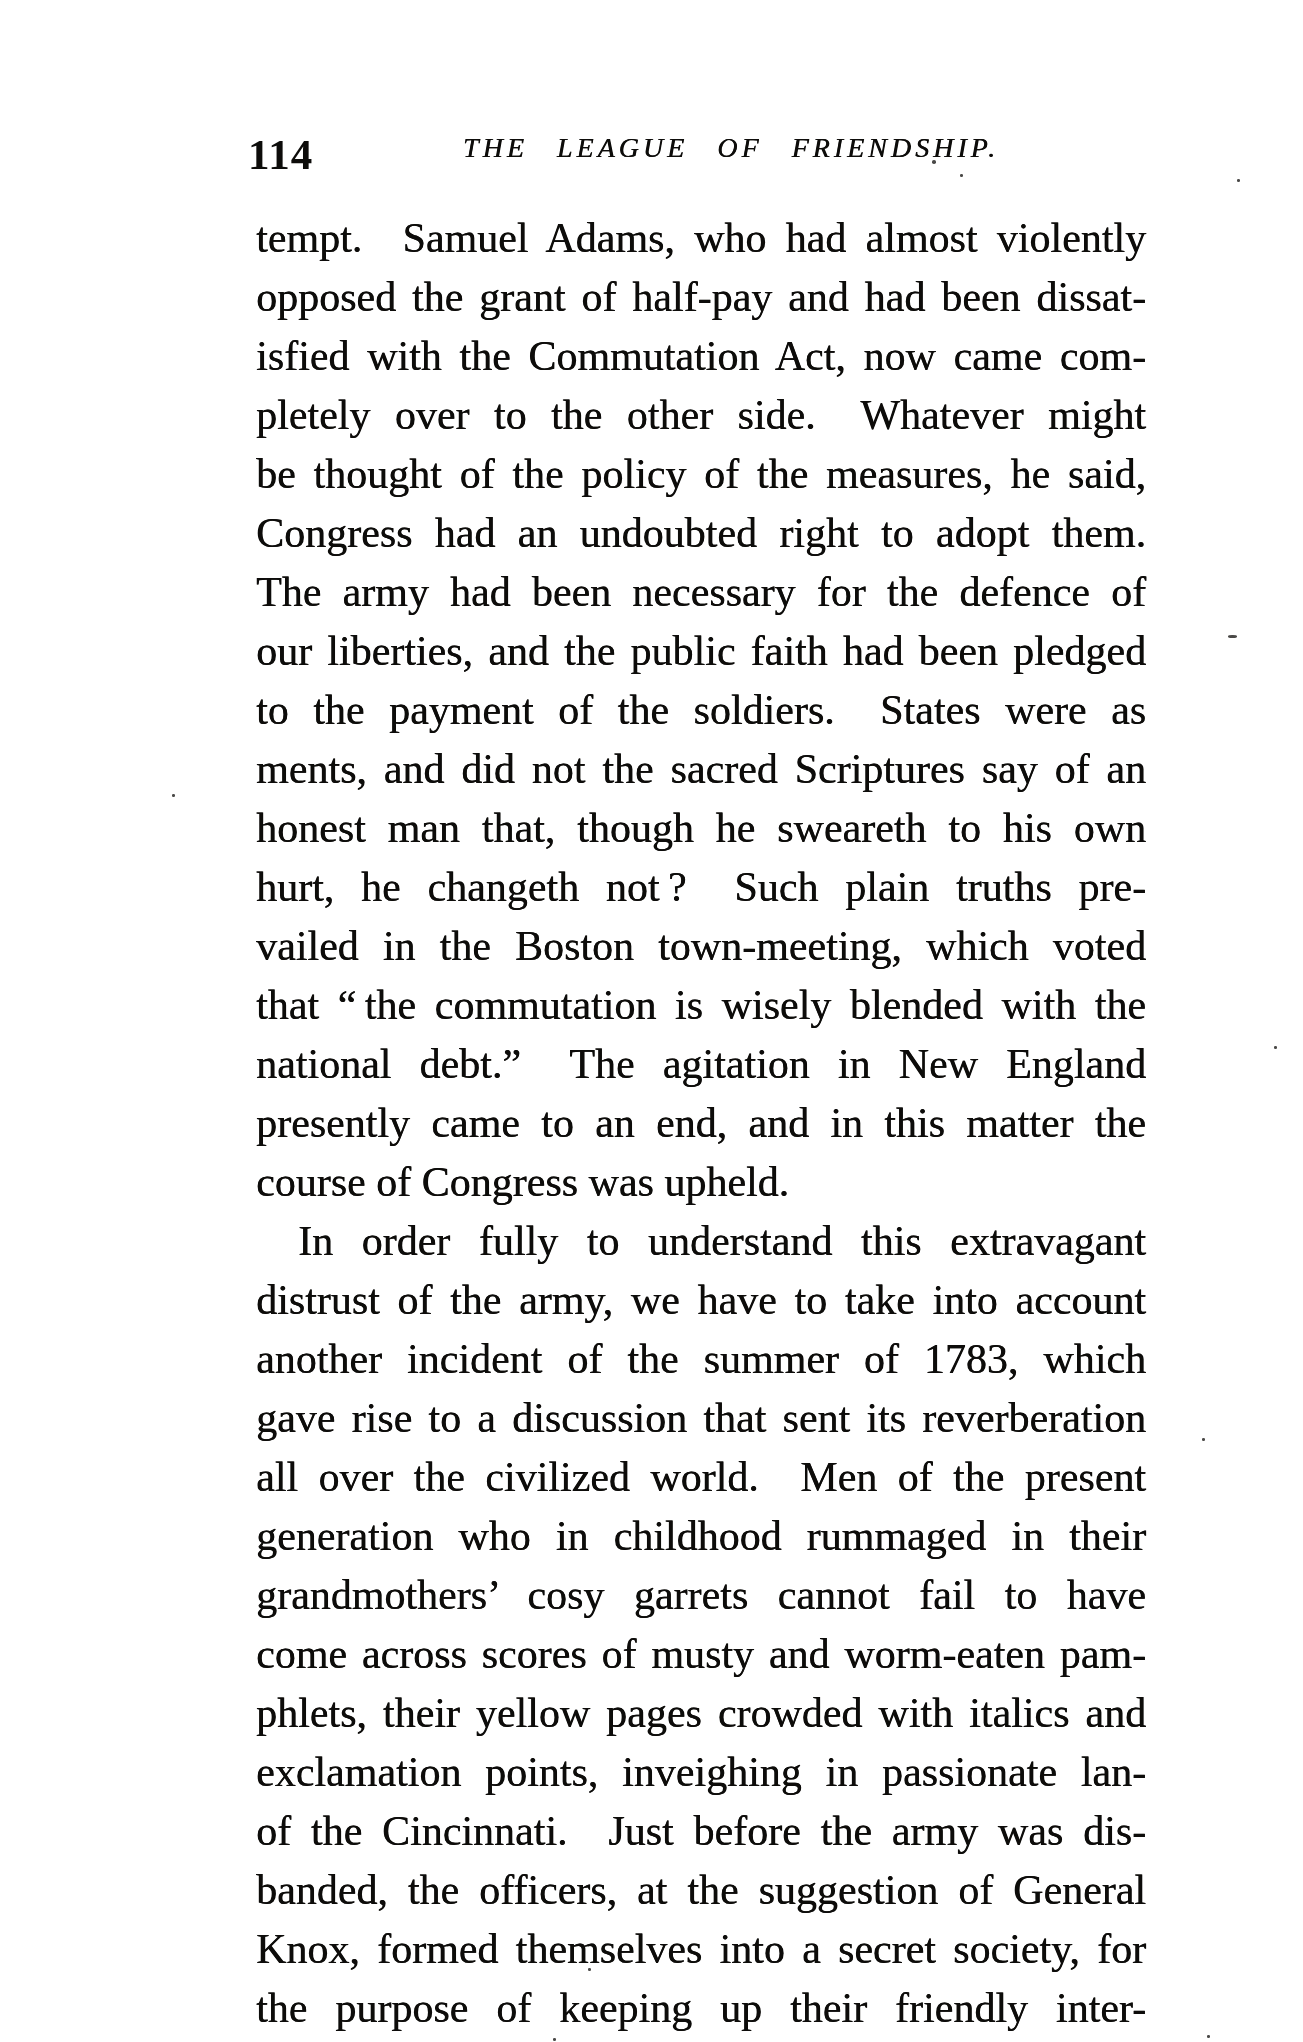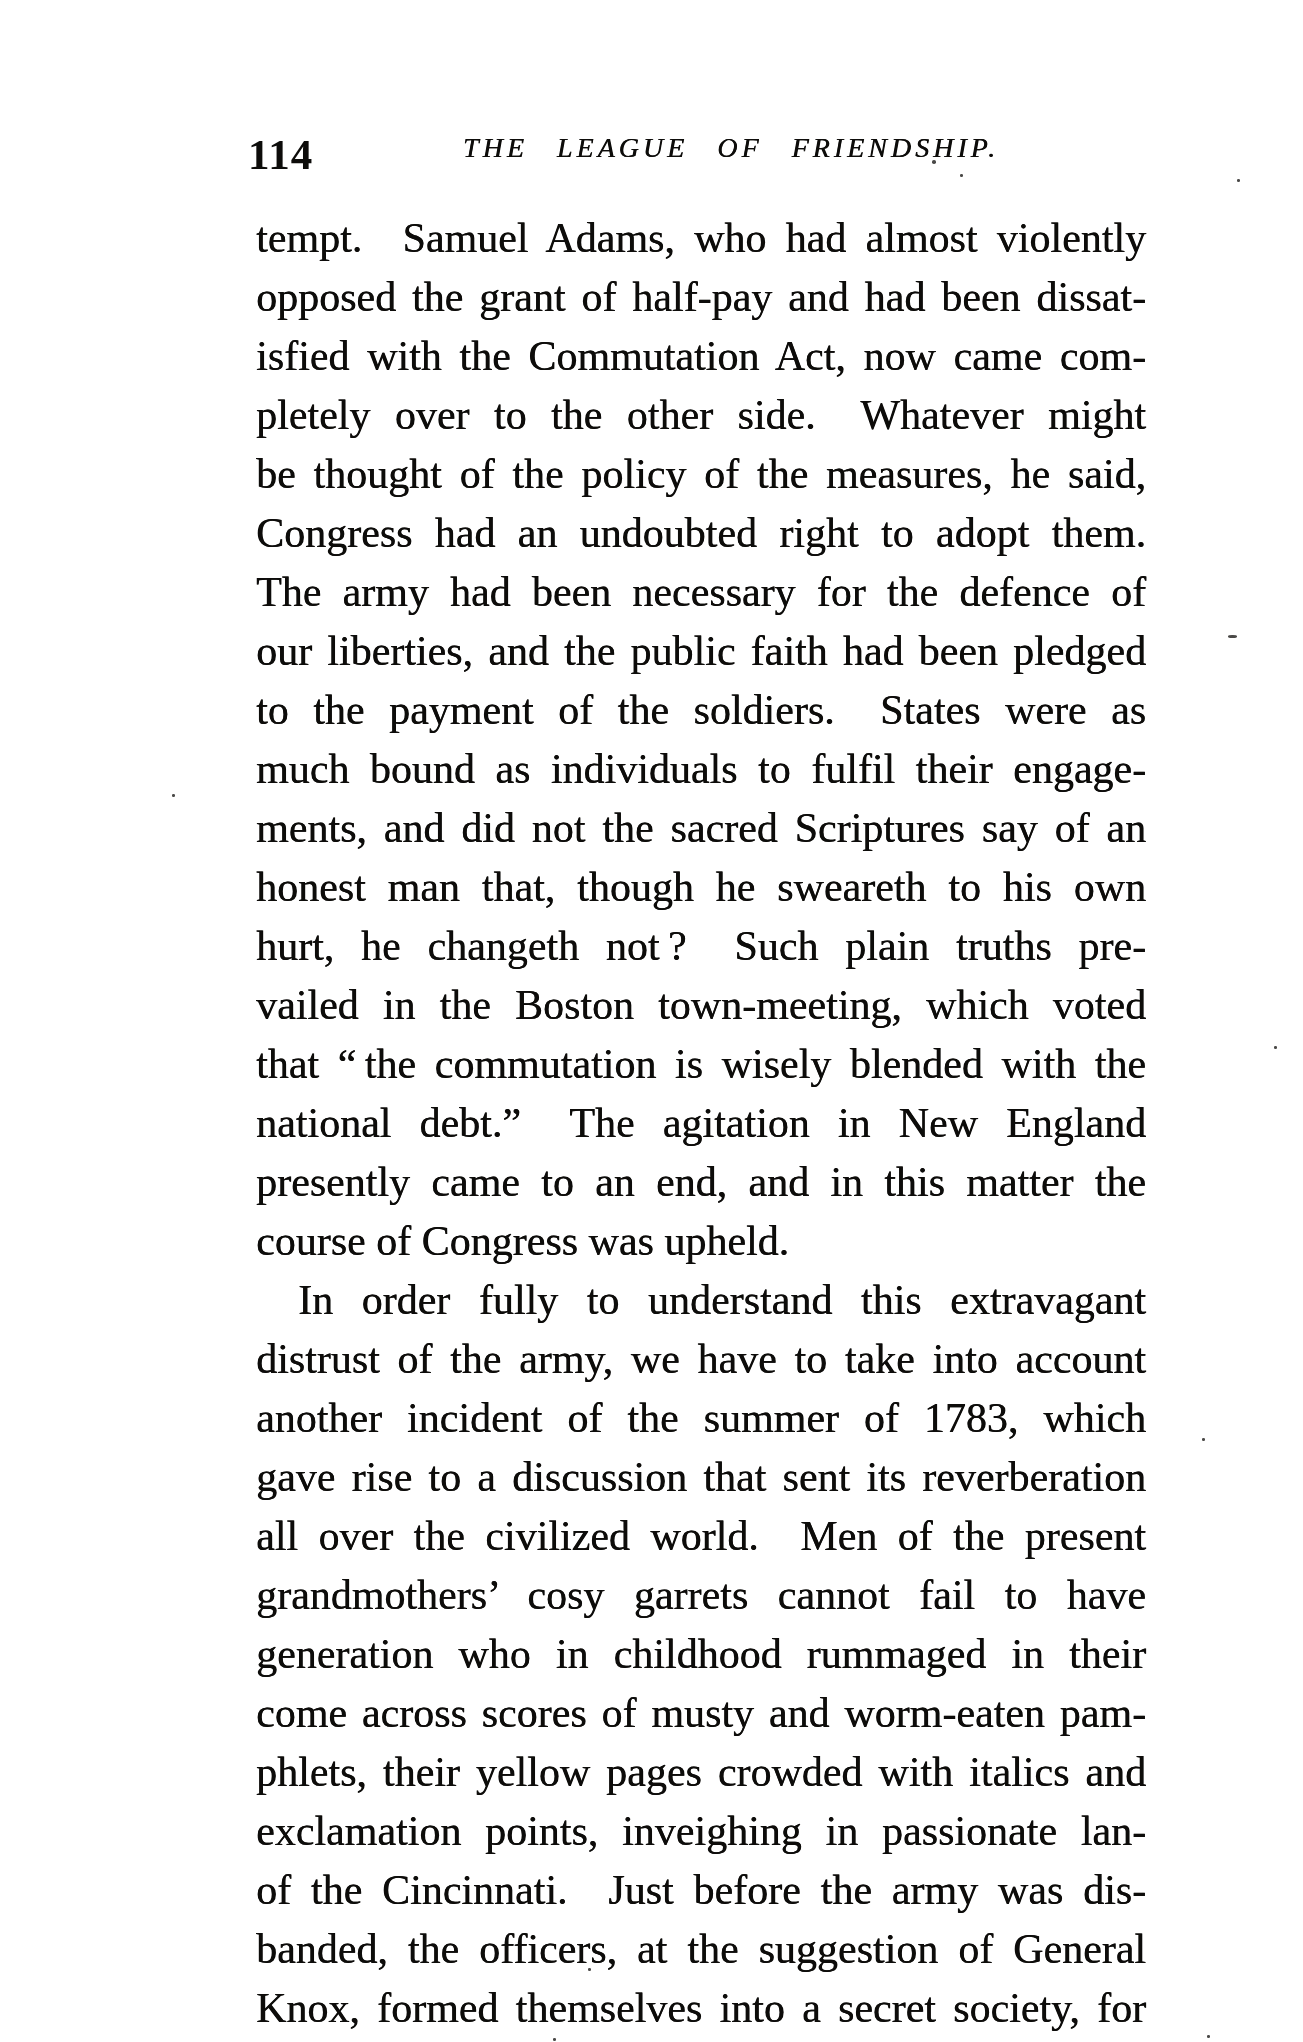--- a/index.html
+++ b/index.html
@@ -94,38 +94,37 @@
       <div class="para">
         <div class="line">tempt.  Samuel Adams, who had almost violently</div>
         <div class="line">opposed the grant of half-pay and had been dissat-</div>
         <div class="line">isfied with the Commutation Act, now came com-</div>
         <div class="line">pletely over to the other side.  Whatever might</div>
         <div class="line">be thought of the policy of the measures, he said,</div>
         <div class="line">Congress had an undoubted right to adopt them.</div>
         <div class="line">The army had been necessary for the defence of</div>
         <div class="line">our liberties, and the public faith had been pledged</div>
         <div class="line">to the payment of the soldiers.  States were as</div>
-        <div class="line">much bound as individuals to fulfil their engage-</div>
         <div class="line">ments, and did not the sacred Scriptures say of an</div>
         <div class="line">honest man that, though he sweareth to his own</div>
         <div class="line">hurt, he changeth not ?  Such plain truths pre-</div>
         <div class="line">vailed in the Boston town-meeting, which voted</div>
         <div class="line">that “ the commutation is wisely blended with the</div>
         <div class="line">national debt.”  The agitation in New England</div>
         <div class="line">presently came to an end, and in this matter the</div>
         <div class="line para-end">course of Congress was upheld.</div>
       </div>
       <div class="para indented">
         <div class="line">In order fully to understand this extravagant</div>
         <div class="line">distrust of the army, we have to take into account</div>
         <div class="line">another incident of the summer of 1783, which</div>
         <div class="line">gave rise to a discussion that sent its reverberation</div>
         <div class="line">all over the civilized world.  Men of the present</div>
+        <div class="line">generation who in childhood rummaged in their</div>
         <div class="line">grandmothers’ cosy garrets cannot fail to have</div>
-        <div class="line">generation who in childhood rummaged in their</div>
         <div class="line">come across scores of musty and worm-eaten pam-</div>
         <div class="line">phlets, their yellow pages crowded with italics and</div>
         <div class="line">exclamation points, inveighing in passionate lan-</div>
         <div class="line">of the Cincinnati.  Just before the army was dis-</div>
         <div class="line">banded, the officers, at the suggestion of General</div>
         <div class="line">Knox, formed themselves into a secret society, for</div>
         <div class="line">the purpose of keeping up their friendly inter-</div>
       </div>
     </main>
 

